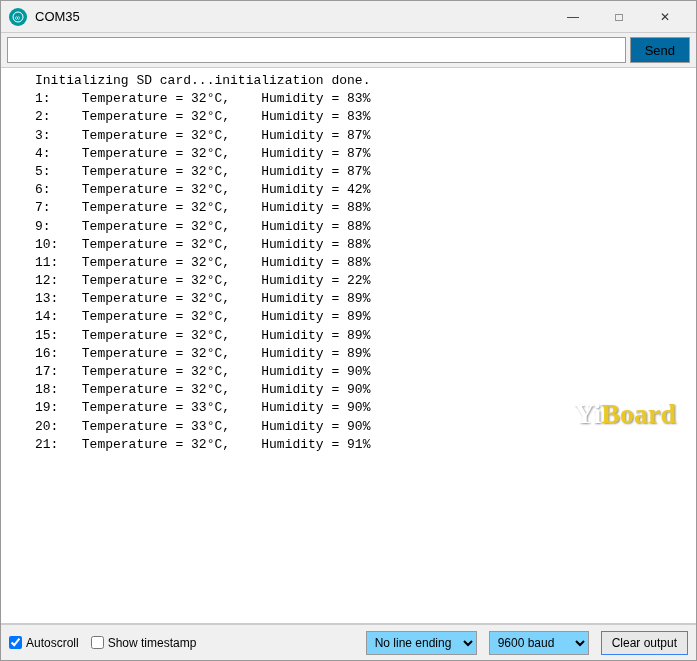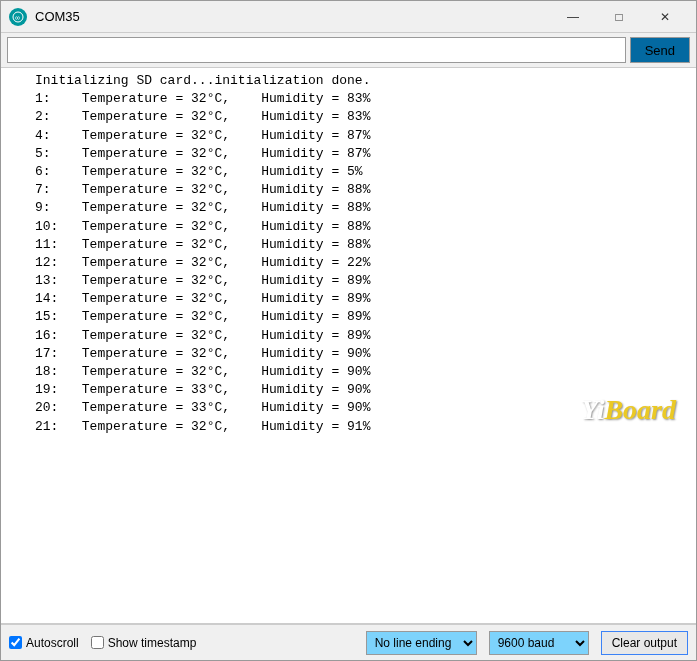--- a/index.html
+++ b/index.html
@@ -127,24 +127,23 @@
       font-family: 'Courier New', Courier, monospace;
       font-size: 13px;
       line-height: 1.4;
       color: #000;
       white-space: pre;
       margin-left: 28px;
     }
 
     .watermark {
       position: absolute;
-      bottom: 10px;
+      bottom: 24px;
       right: 14px;
       font-size: 28px;
-      font-style: italic;
       font-weight: bold;
       opacity: 0.85;
       pointer-events: none;
       font-family: Georgia, serif;
     }
 
     .watermark-yi {
       color: white;
       text-shadow: 1px 1px 2px rgba(0,0,0,0.5);
     }
@@ -224,23 +223,24 @@
     <button class="send-btn">Send</button>
   </div>
 
   <div class="serial-output" id="serial-output">
 
     <div style="position:relative;">
       <div id="lines-container">
           <div class="serial-line">Initializing SD card...initialization done.</div>
           <div class="serial-line">1:    Temperature = 32°C,    Humidity = 83%</div>
           <div class="serial-line">2:    Temperature = 32°C,    Humidity = 83%</div>
+          <div class="serial-line">3:    Temperature = 32°C,    Humidity = 87%</div>
           <div class="serial-line">4:    Temperature = 32°C,    Humidity = 87%</div>
           <div class="serial-line">5:    Temperature = 32°C,    Humidity = 87%</div>
-          <div class="serial-line">6:    Temperature = 32°C,    Humidity = 5%</div>
+          <div class="serial-line">6:    Temperature = 32°C,    Humidity = 42%</div>
           <div class="serial-line">7:    Temperature = 32°C,    Humidity = 88%</div>
           <div class="serial-line">9:    Temperature = 32°C,    Humidity = 88%</div>
           <div class="serial-line">10:   Temperature = 32°C,    Humidity = 88%</div>
           <div class="serial-line">11:   Temperature = 32°C,    Humidity = 88%</div>
           <div class="serial-line">12:   Temperature = 32°C,    Humidity = 22%</div>
           <div class="serial-line">13:   Temperature = 32°C,    Humidity = 89%</div>
           <div class="serial-line">14:   Temperature = 32°C,    Humidity = 89%</div>
           <div class="serial-line">15:   Temperature = 32°C,    Humidity = 89%</div>
           <div class="serial-line">16:   Temperature = 32°C,    Humidity = 89%</div>
           <div class="serial-line">17:   Temperature = 32°C,    Humidity = 90%</div>

